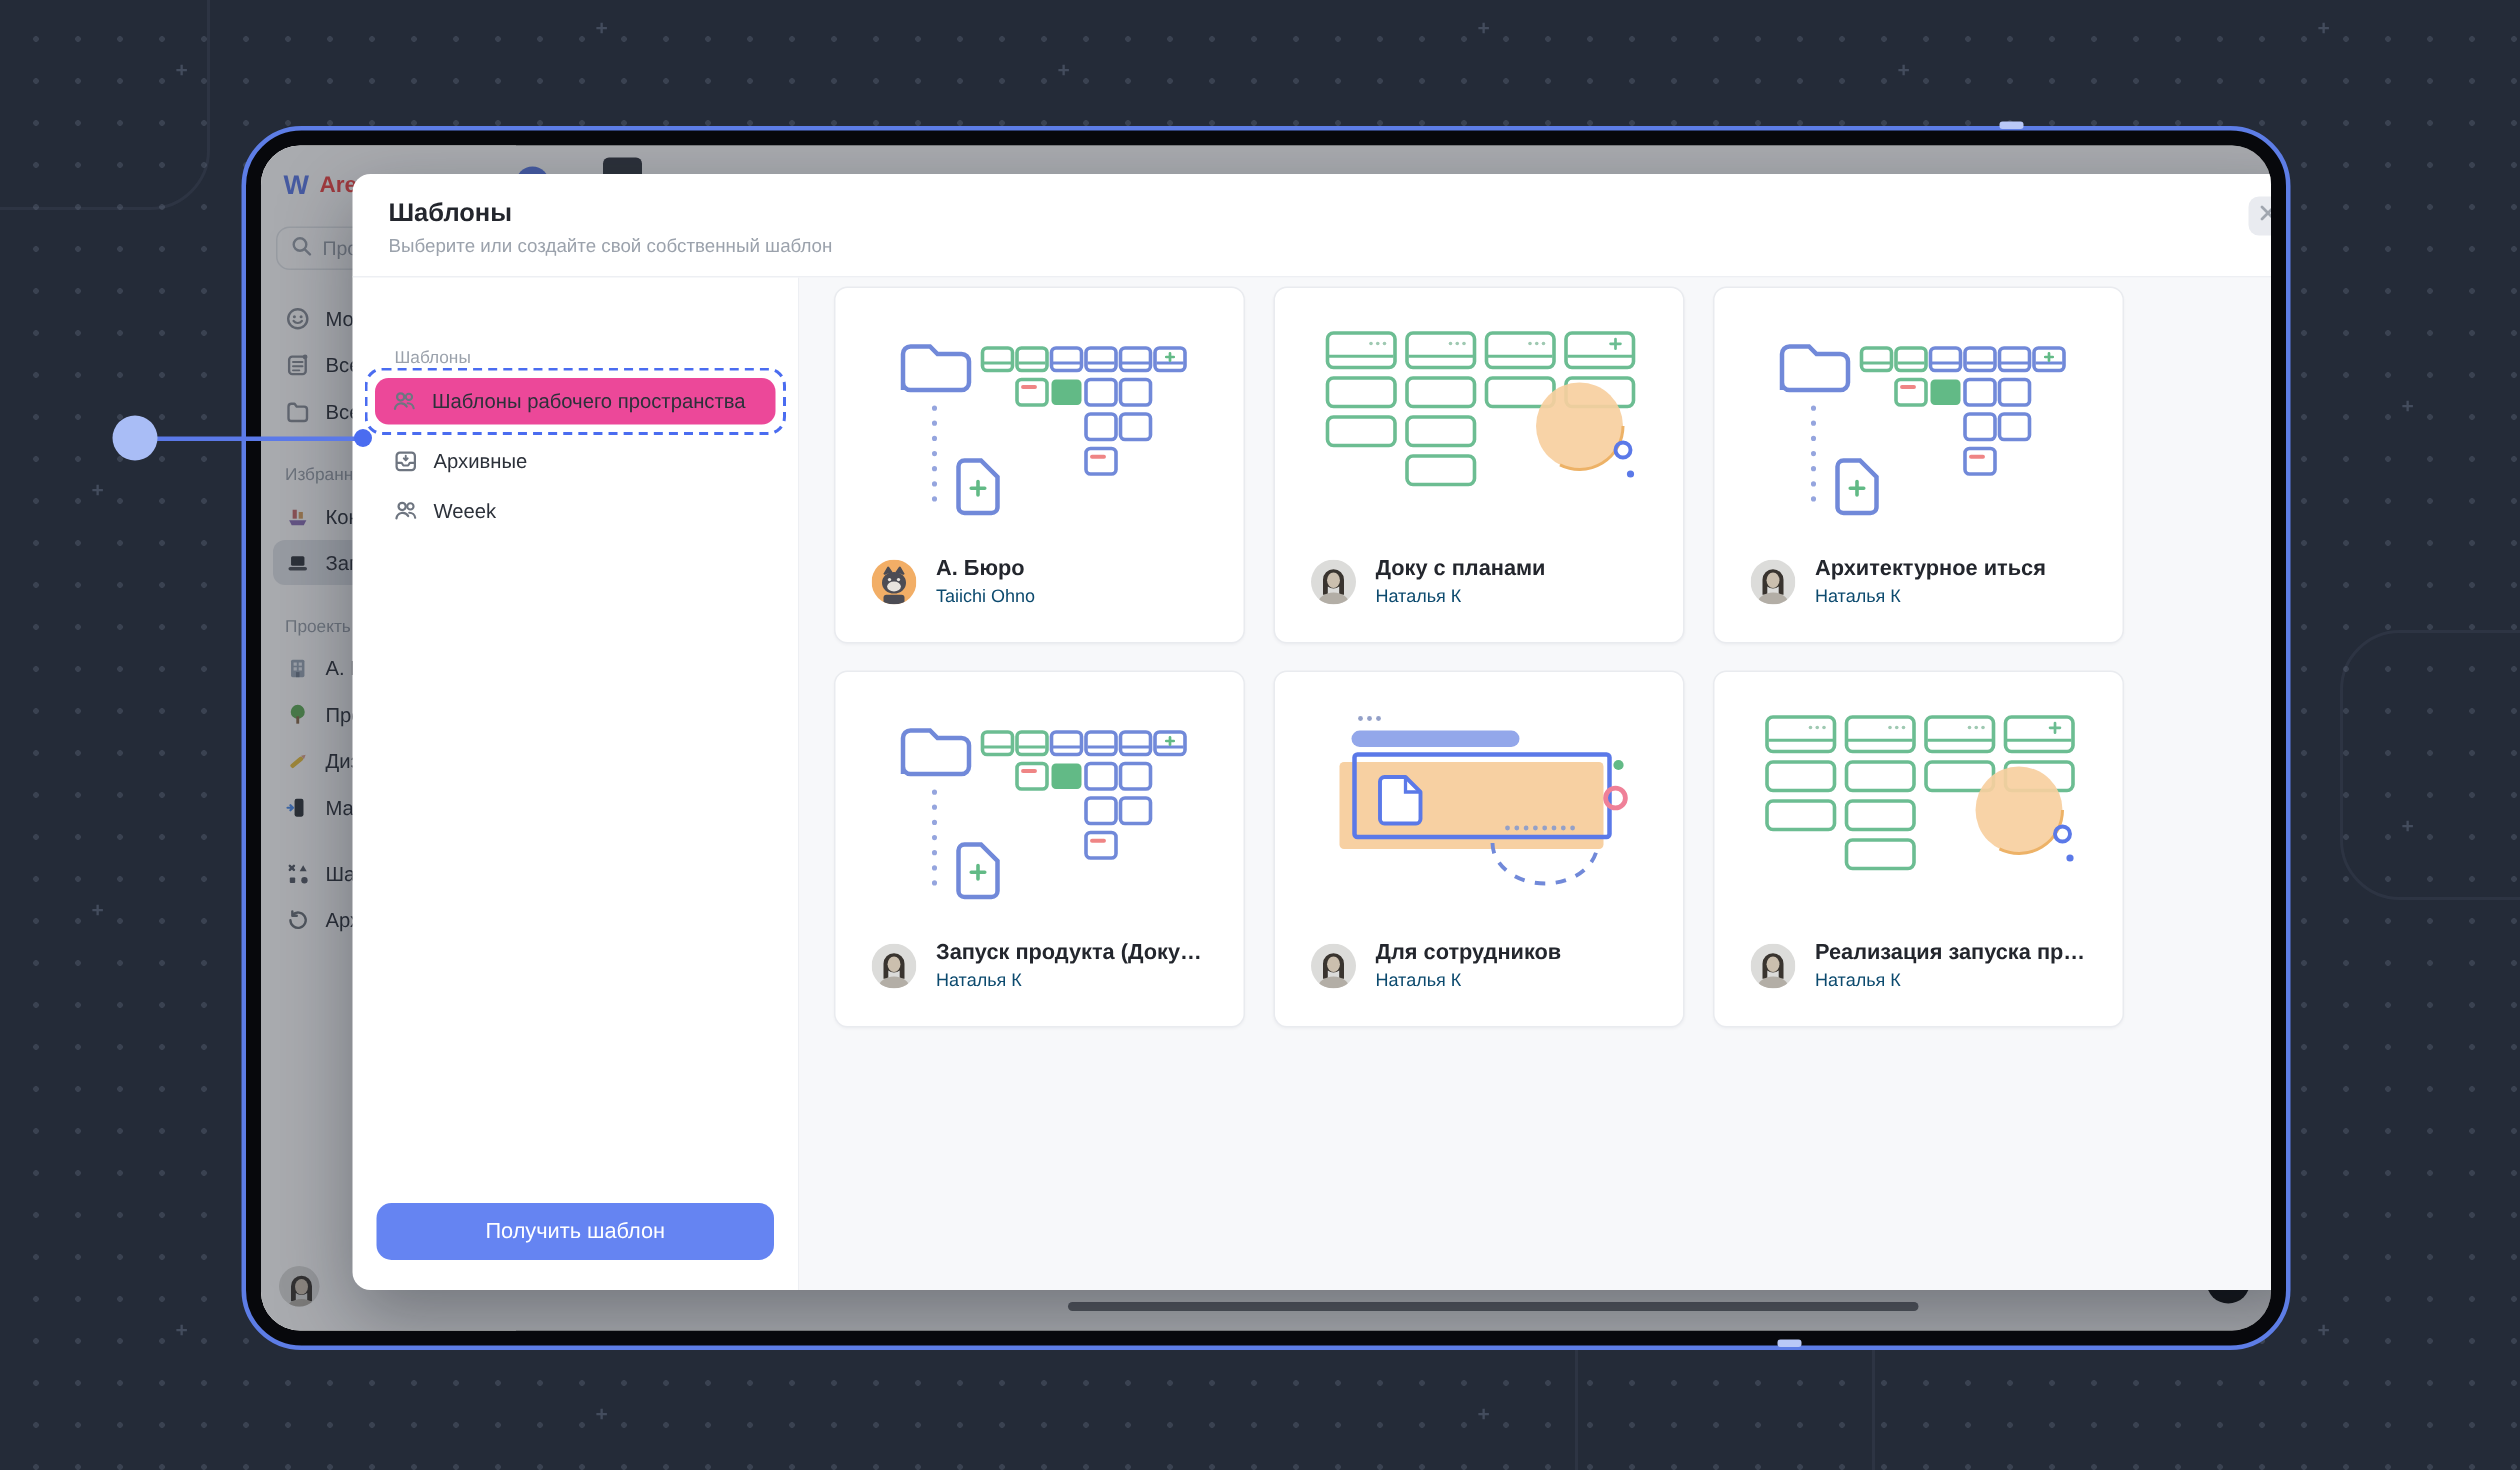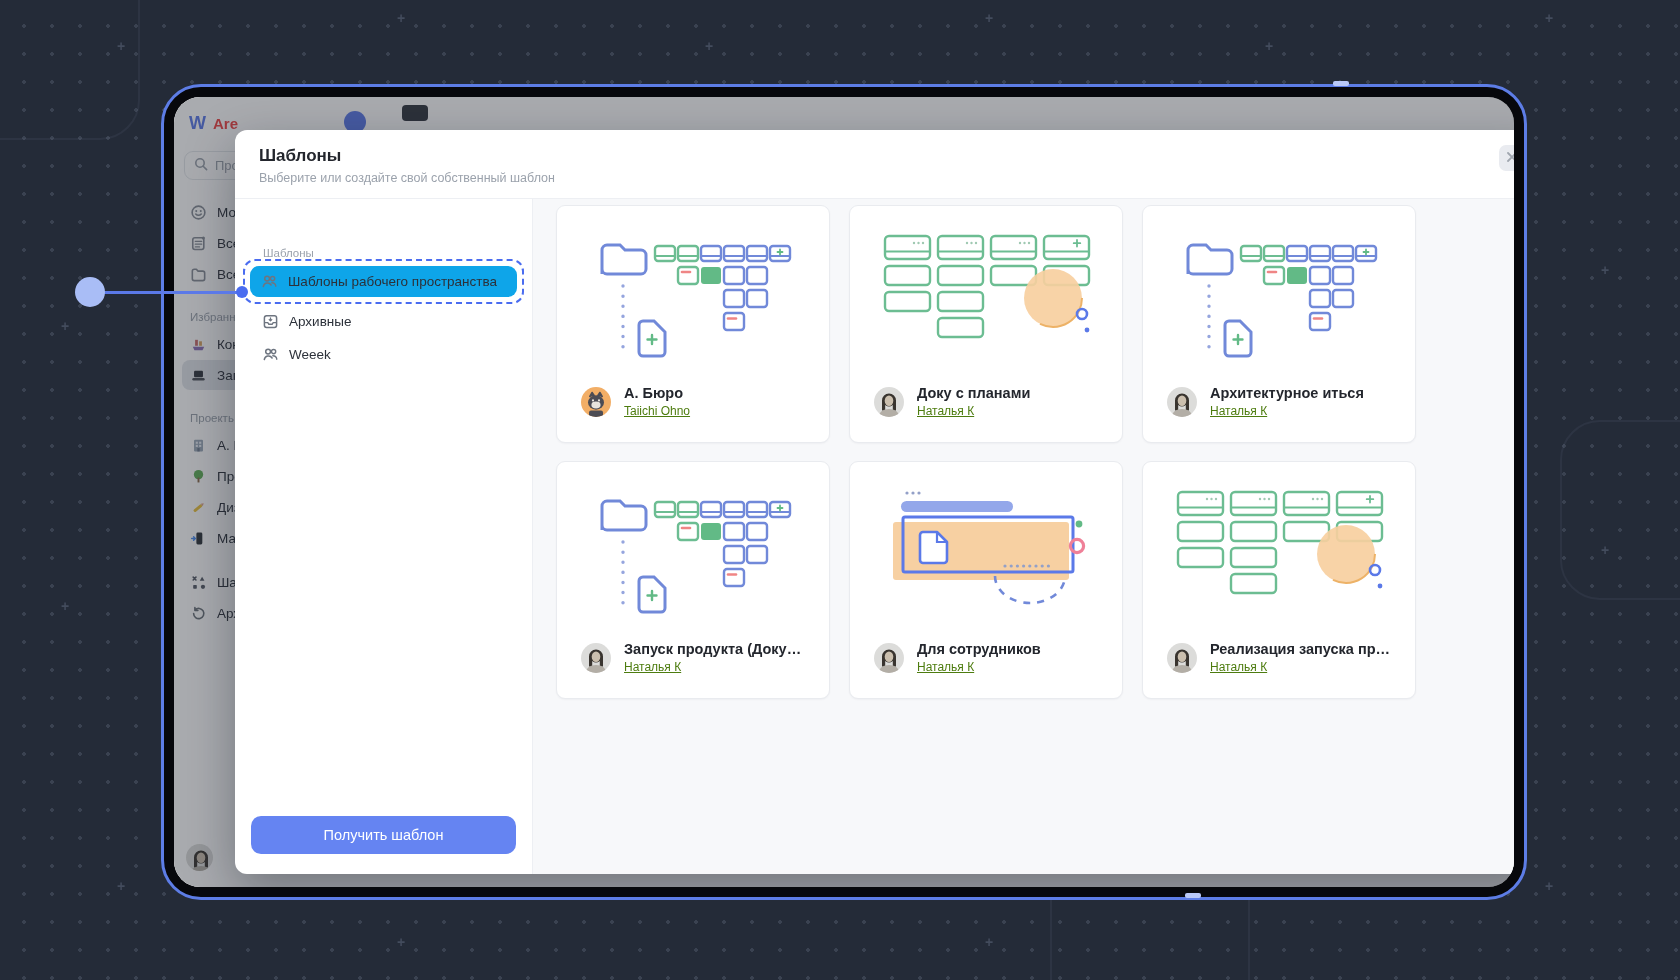--- a/index.html
+++ b/index.html
@@ -39,48 +39,48 @@
     display:flex; align-items:center; justify-content:flex-end; padding-right:11px;
     color:#5b79e8; font-weight:bold; font-size:14px; z-index:1; }
   .green-line { position:absolute; left:1270px; top:113px; width:64px; height:3.5px; background:#3dae63; z-index:1; }
   .hours { position:absolute; left:1302px; top:124px; font-size:12.5px; color:#81868e; z-index:1; }
   .hthumb { position:absolute; left:538px; top:771px; width:567px; height:6px; border-radius:3px; background:#6e7176; z-index:1; }
   .dim { position:absolute; inset:0; background:rgba(40,45,56,.40); z-index:5; }
   .help-btn { position:absolute; left:1297px; top:743px; width:29px; height:29px; border-radius:50%; background:#14161a;
     color:#fff; display:flex; align-items:center; justify-content:center; font-size:14px; font-weight:bold; z-index:7; }
 
   
-  .modal { position:absolute; left:61px; top:33px; width:1312px; height:744px; background:#fff; border-radius:12px;
+  .modal { position:absolute; left:61px; top:19px; width:1312px; height:744px; background:#fff; border-radius:12px;
     z-index:10; box-shadow:0 18px 50px rgba(12,16,30,.35); display:flex; flex-direction:column; overflow:hidden; }
   .m-head { position:relative; padding:16px 24px 13px; border-bottom:1px solid #edeff3; flex:none; }
   .m-title { font-size:17px; font-weight:bold; color:#23262d; }
   .m-sub { font-size:12.5px; color:#9ba2ac; margin-top:5px; }
   .m-close { position:absolute; right:22px; top:15px; width:26px; height:26px; border-radius:7px; background:#e9ebf0;
     display:flex; align-items:center; justify-content:center; }
   .m-body { flex:1; display:flex; min-height:0; }
   .m-side { width:298px; flex:none; border-right:1px solid #edeff3; display:flex; flex-direction:column; padding:18px 16px 20px; }
   .tabs { display:flex; gap:28px; padding-left:10px; }
   .tab { display:flex; align-items:center; gap:9px; font-size:13.5px; color:#3a3f48; }
   .side-sec-label { margin:30px 0 0 12px; font-size:11.5px; color:#9aa1ab; }
   .sel-wrap { border:2px dashed #4a6cf0; border-radius:12px; padding:5px; margin:0 -8px 2px; }
   .m-nav-item { display:flex; align-items:center; gap:10px; padding:7px 11px; border-radius:9px; font-size:13.5px;
     color:#2c313a; margin-bottom:2px; white-space:nowrap; overflow:hidden; }
-  .m-nav-item.on { background:#0ea5e9; margin-bottom:0; }
+  .m-nav-item.on { background:#ec4899; margin-bottom:0; }
   .nav-ic { width:17px; height:17px; flex:none; display:flex; align-items:center; justify-content:center; }
   .m-cta { margin-top:auto; height:38px; border-radius:10px; background:#6584f2; color:#fff; font-size:14.5px;
     display:flex; align-items:center; justify-content:center; border:none; }
   .m-main { flex:1; background:#f7f8fa; padding:6px 0 0 23px; display:flex; flex-wrap:wrap; gap:18px 19px; align-content:flex-start; overflow:hidden; }
   .card { width:274px; height:238px; background:#fff; border:1px solid #e9ebef; border-radius:9px; position:relative;
     box-shadow:0 1px 2px rgba(20,25,40,.04); }
   .illus { position:absolute; left:0; right:0; top:26px; display:flex; justify-content:center; }
   .cfoot { position:absolute; left:24px; right:14px; bottom:24px; display:flex; gap:13px; align-items:center; }
   .avatar { width:30px; height:30px; border-radius:50%; overflow:hidden; flex:none; }
   .cmeta { min-width:0; }
   .ctitle { font-size:14.5px; font-weight:bold; color:#23262d; white-space:nowrap; overflow:hidden; }
-  .cauthor { font-size:12px; color:#4d7c0f; margin-top:3px;text-decoration:underline; }
+  .cauthor { font-size:12px; color:#0c4a6e; margin-top:3px; }
 
   
   .an-circle { position:absolute; left:75px; top:277px; width:30px; height:30px; border-radius:50%; background:#a9bdf6; z-index:30; }
   .an-line { position:absolute; left:90px; top:291px; width:152px; height:2.5px; background:#5b79e8; z-index:29; }
   .an-dot { position:absolute; left:236px; top:286px; width:12px; height:12px; border-radius:50%; background:#4a6cf0; z-index:30; }
 </style>
 </head>
 <body>
 
 <div class="stage">

